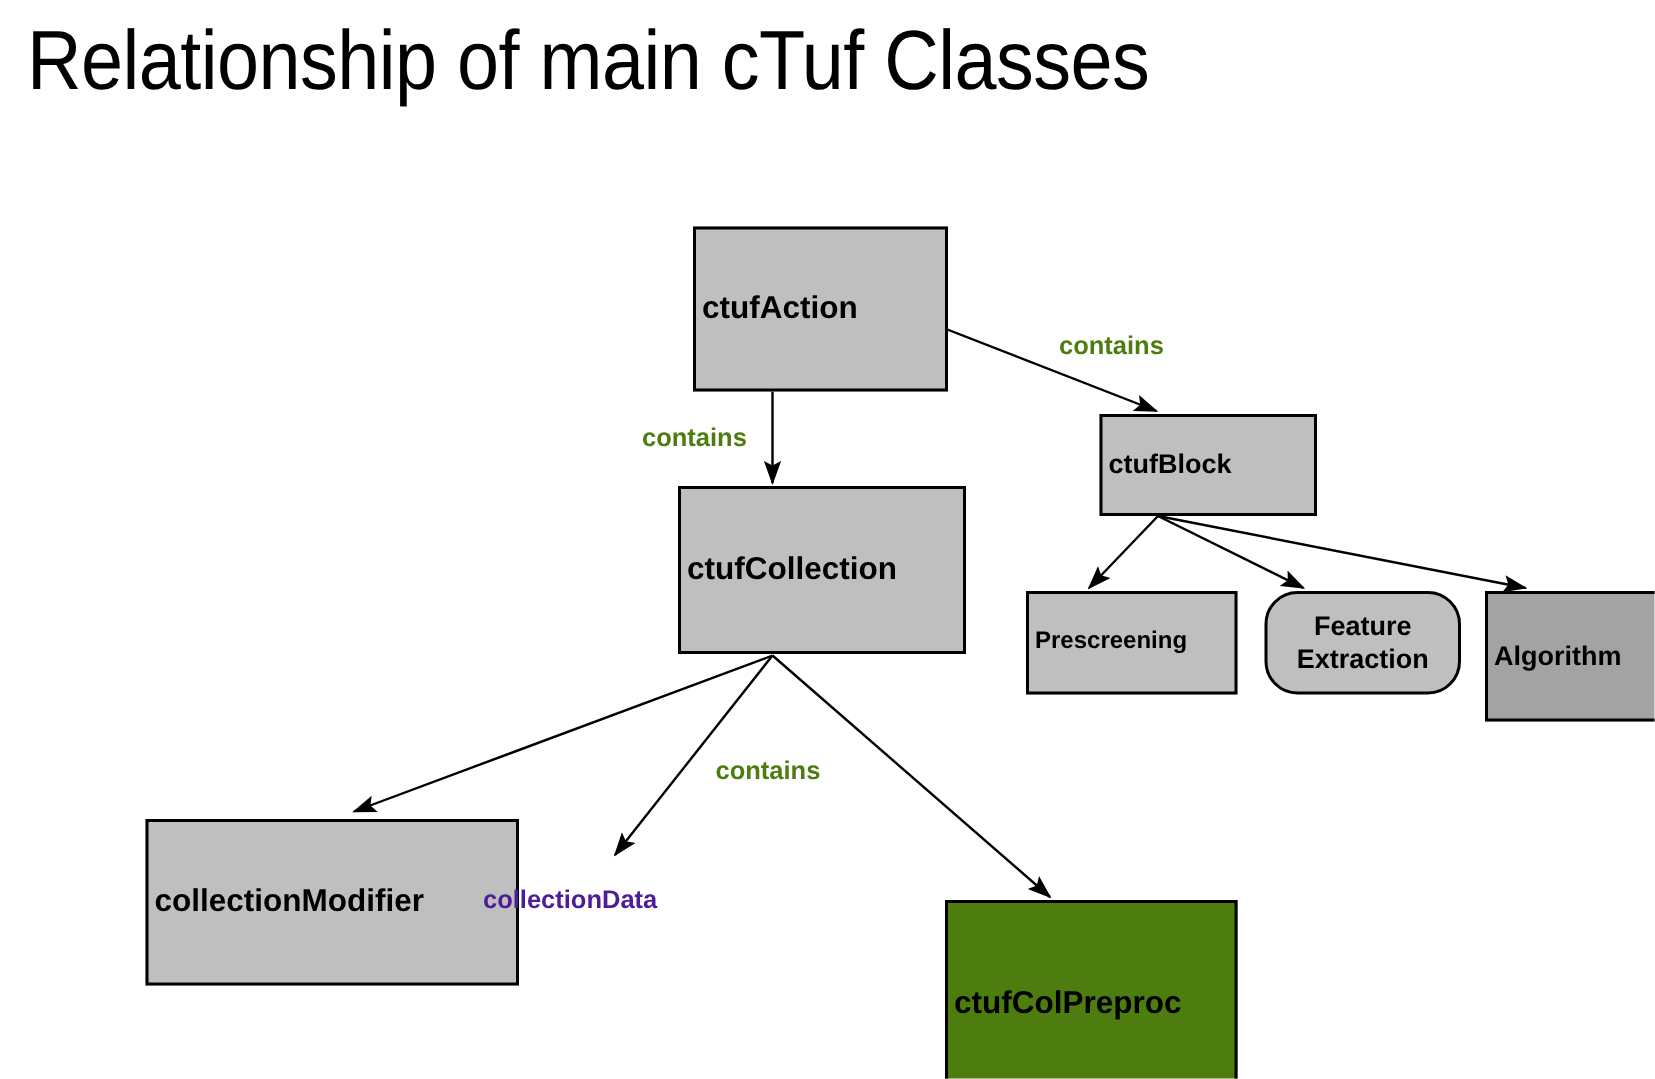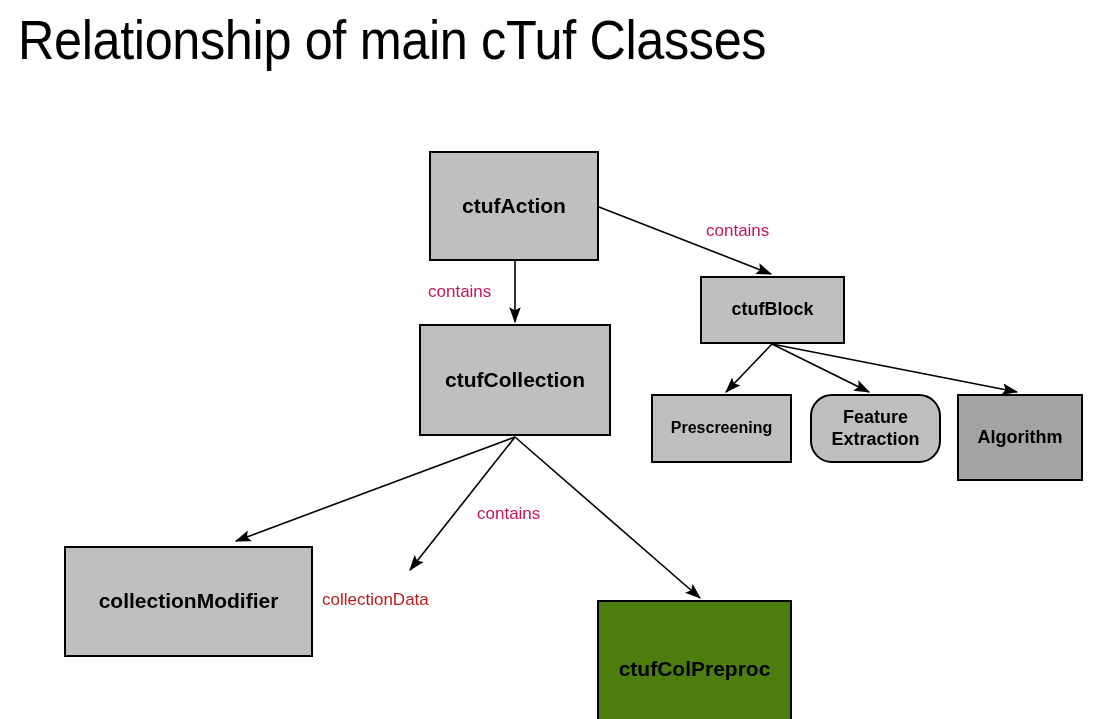--- a/index.html
+++ b/index.html
@@ -42,48 +42,48 @@
     width: 1103px;
     height: 719px;
   }
   .node-box {
     position: absolute;
     box-sizing: border-box;
     background: #bfbfbf;
     border: 2.5px solid #000000;
     display: flex;
     align-items: center;
-    justify-content: center;
     text-align: center;
+    margin-left: 33px;
   }
   .node-label {
     font-family: "Liberation Sans", sans-serif;
     font-weight: bold;
     color: #000000;
     line-height: 1.18;
     padding: 0 4px;
   }
   .size-lg  { font-size: 21px; }
   .size-md  { font-size: 18px; }
   .size-sm  { font-size: 16px; }
   .edge-label {
     position: absolute;
     font-family: "Liberation Sans", sans-serif;
-    font-weight: 400;
+    font-weight: 700;
     font-size: 17px;
-    color: #be185d;
+    color: #4d7c0f;
     white-space: nowrap;
     background: transparent;
   }
   .plain-node {
     position: absolute;
     font-family: "Liberation Sans", sans-serif;
-    font-weight: 400;
+    font-weight: 700;
     font-size: 17px;
-    color: #b91c1c;
+    color: #4c1d95;
     white-space: nowrap;
   }
 </style>
 </head>
 <body>
 
 <div id="slide">
 
   <div id="slide-title">Relationship of main cTuf Classes</div>
 

